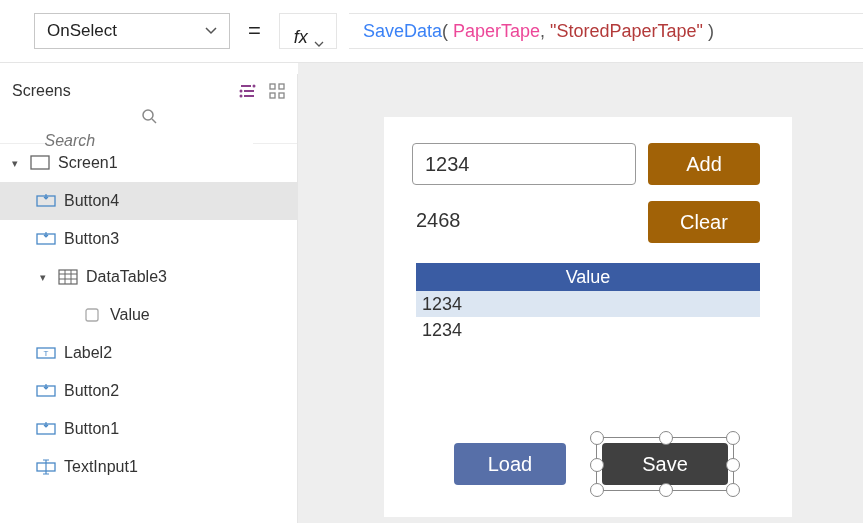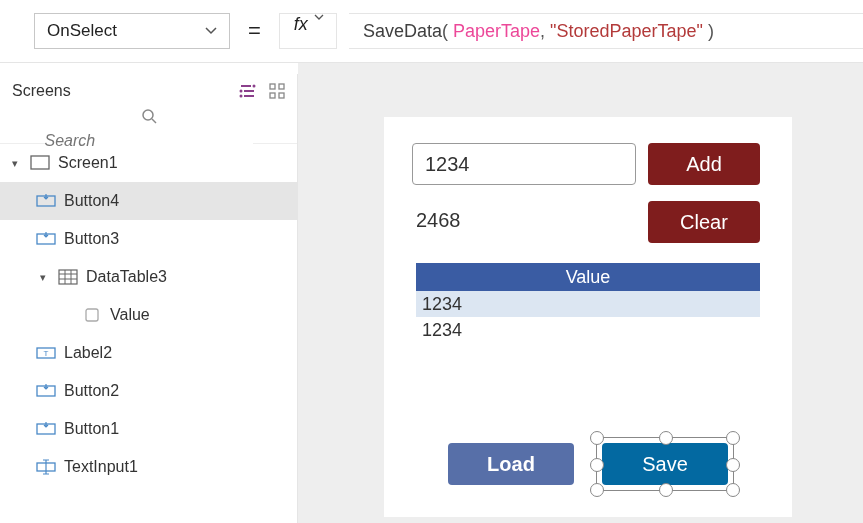--- a/index.html
+++ b/index.html
@@ -27,21 +27,21 @@
     background: #fff;
   }
   .equals {
     font-size: 22px;
     color: #222;
     margin: 0 6px;
   }
   .fx-box {
     height: 36px;
     display: flex;
-    align-items: flex-start;
+    align-items: flex-end;
     padding: 0 12px 0 14px;
     border-top: 1px solid #e5e5e5;
     border-bottom: 1px solid #e5e5e5;
     border-left: 1px solid #e5e5e5;
     border-right: 1px solid #e5e5e5;
     font-style: italic;
     font-size: 18px;
     color: #222;
     gap: 6px;
   }
@@ -50,21 +50,21 @@
     flex: 1;
     height: 36px;
     border-top: 1px solid #e5e5e5;
     border-bottom: 1px solid #e5e5e5;
     display: flex;
     align-items: center;
     padding: 0 14px;
     font-family: Consolas, "Courier New", monospace;
     font-size: 18px;
   }
-  .tok-fn { color: #404040; }
+  .tok-fn { color: #3b82f6; }
   .tok-id { color: #ec4899; }
   .tok-str { color: #b33a3a; }
   .tok-punc { color: #555; }
 
   
   .left-panel {
     position: absolute;
     top: 74px;
     left: 0;
     width: 298px;
@@ -139,21 +139,21 @@
     height: 42px;
     border: 1px solid #999;
     border-radius: 4px;
     font-size: 20px;
     padding: 0 12px;
     color: #333;
   }
   .btn {
     position: absolute;
     height: 42px;
-    background: #7f1d1d;
+    background: #a16207;
     color: #fff;
     border: none;
     border-radius: 4px;
     font-size: 20px;
     display: flex;
     align-items: center;
     justify-content: center;
   }
   .btn-add { top: 26px; left: 264px; width: 112px; }
   .btn-clear { top: 84px; left: 264px; width: 112px; }
@@ -181,32 +181,31 @@
   .dt-row {
     height: 26px;
     line-height: 26px;
     font-size: 18px;
     padding-left: 6px;
     color: #333;
   }
   .dt-row.sel { background: #dce6f2; }
   .btn-load {
     top: 326px;
-    left: 64px;
-    width: 126px;
+    left: 70px;
+    width: 112px;
     height: 42px;
     background: #576fa8;
-    font-weight: bold;
   }
   .btn-save {
     top: 326px;
     left: 218px;
     width: 126px;
     height: 42px;
-    background: #0369a1;
+    background: #404040;
   }
   .selection {
     position: absolute;
     border: 1px solid #888;
     pointer-events: none;
   }
   .handle {
     position: absolute;
     width: 14px;
     height: 14px;

